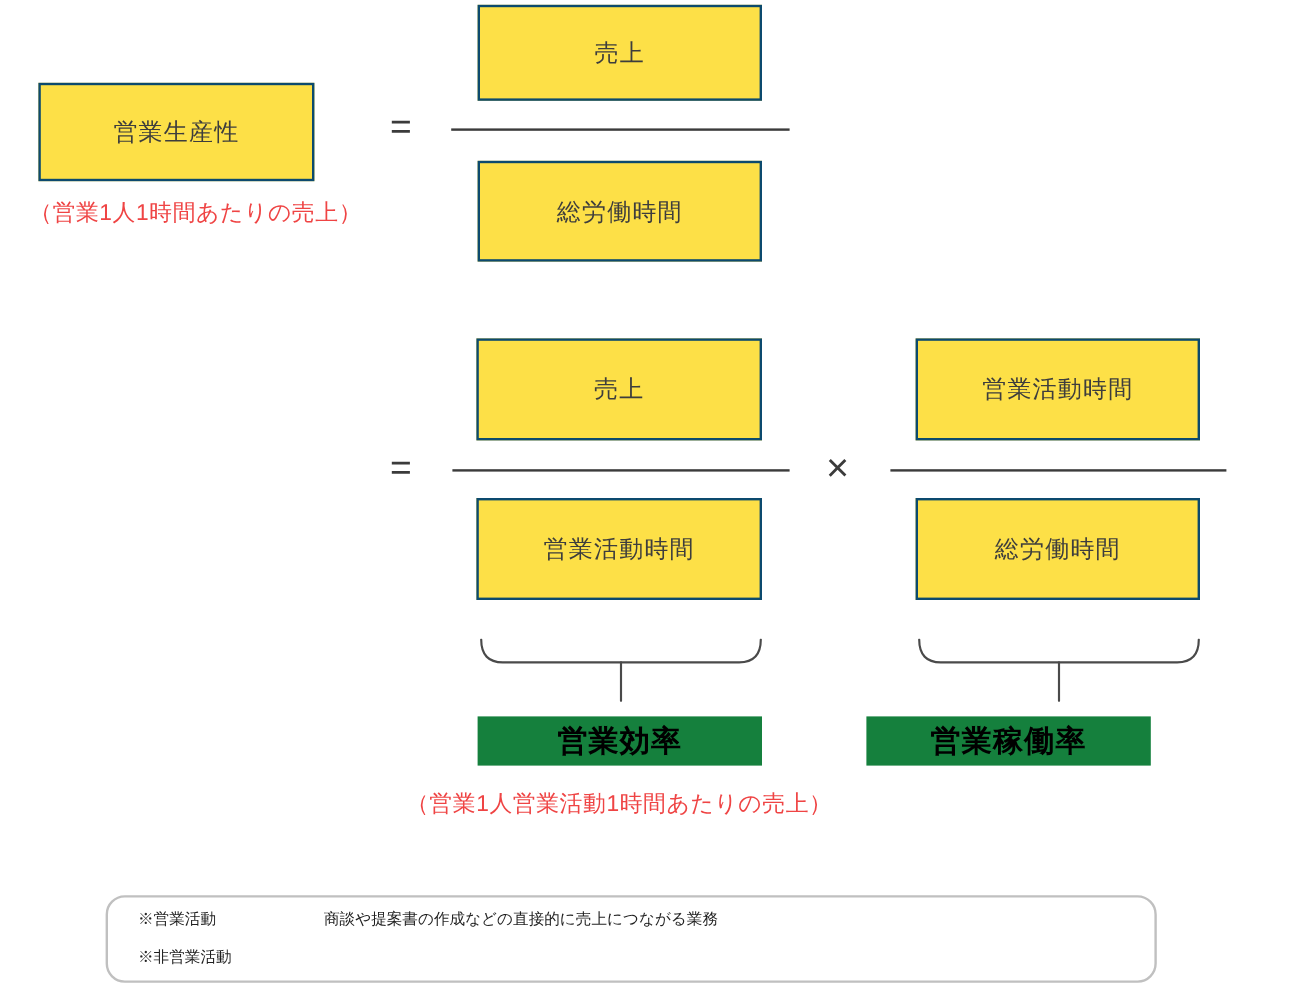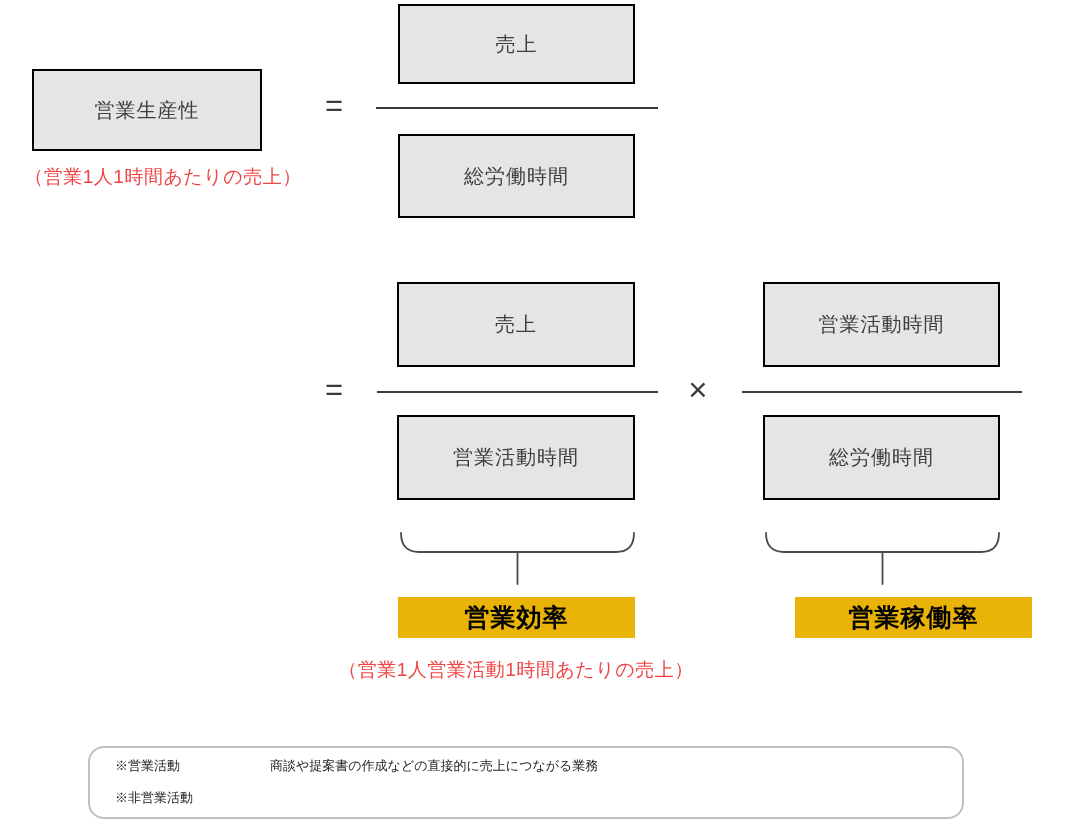--- a/index.html
+++ b/index.html
@@ -7,22 +7,22 @@
     position: relative;
     width: 1079px;
     height: 830px;
     background: #ffffff;
     font-family: "Liberation Sans", sans-serif;
     overflow: hidden;
   }
   .fbox {
     position: absolute;
     box-sizing: border-box;
-    border: 2px solid #000000;
-    background: #e5e5e5;
+    border: 2px solid #0c4a6e;
+    background: #fde047;
     display: flex;
     align-items: center;
     justify-content: center;
     font-size: 20px;
     color: #3d3d3d;
     letter-spacing: 1px;
     text-align: right;
   }
   .bar {
     position: absolute;
@@ -41,21 +41,21 @@
     position: absolute;
     font-size: 19px;
     color: #ef4444;
     text-align: center;
     white-space: nowrap;
     letter-spacing: 0.5px;
   }
   .glabel {
     position: absolute;
     box-sizing: border-box;
-    background: #eab308;
+    background: #15803d;
     display: flex;
     align-items: center;
     justify-content: center;
     font-size: 25px;
     font-weight: bold;
     color: #000000;
     letter-spacing: 1px;
   }
   .brace { position: absolute; }
   .note-box {
@@ -111,21 +111,21 @@
     <path d="M117.5 20 L117.5 52" fill="none" stroke="#4a4a4a" stroke-width="1.8" stroke-linecap="round"></path>
   </svg>
 
   <svg class="brace" style="left:765px; top:532px;" width="235" height="54" viewBox="0 0 235 54">
     <path d="M1 1 Q1 20 19 20 L216 20 Q234 20 234 1" fill="none" stroke="#4a4a4a" stroke-width="1.8" stroke-linecap="round"></path>
     <path d="M117.5 20 L117.5 52" fill="none" stroke="#4a4a4a" stroke-width="1.8" stroke-linecap="round"></path>
   </svg>
 
   <div class="glabel" style="left:398px; top:597px; width:237px; height:41px;">営業効率</div>
 
-  <div class="glabel" style="left:795px; top:597px; width:237px; height:41px;">営業稼働率</div>
+  <div class="glabel" style="left:722px; top:597px; width:237px; height:41px;">営業稼働率</div>
 
   <div class="cap" style="left:336px; top:657px; width:360px;">（営業1人営業活動1時間あたりの売上）</div>
 
 
   <div class="note-box" style="left:88px; top:746px; width:876px; height:73px;"></div>
 
   <div class="note-text" style="left:115px; top:757px;">※営業活動</div>
   <div class="note-text" style="left:258px; top:757px;margin-left:12px;">商談や提案書の作成などの直接的に売上につながる業務</div>
 
   <div class="note-text" style="left:115px; top:789px;">※非営業活動</div>

